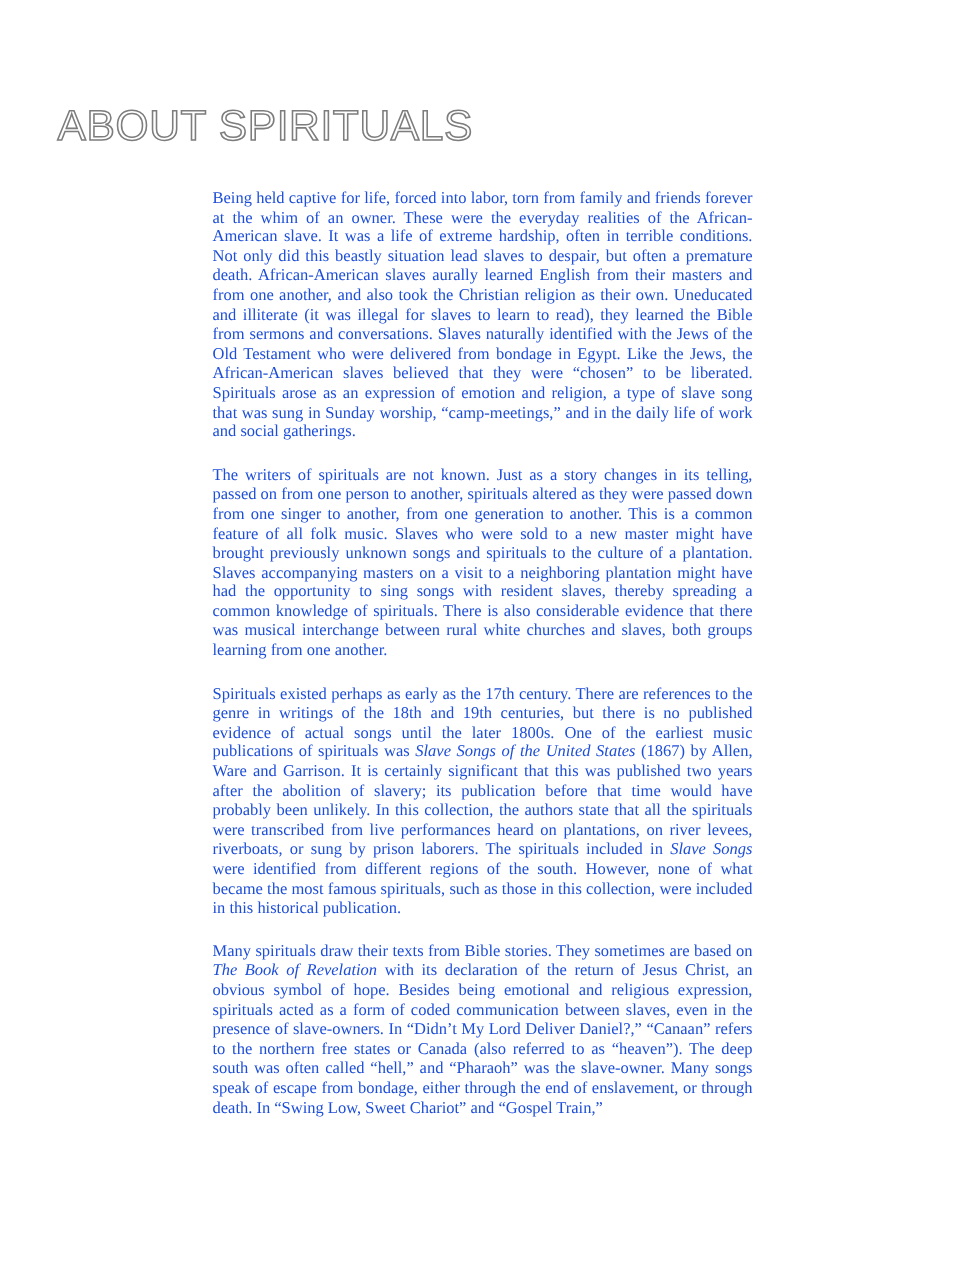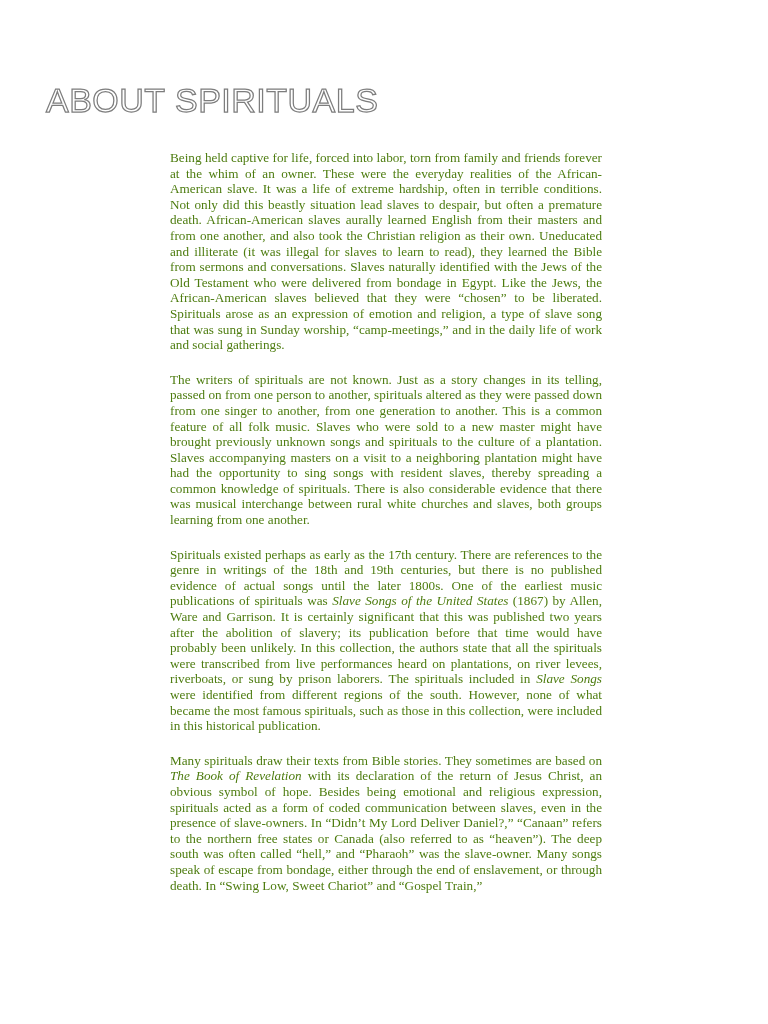--- a/index.html
+++ b/index.html
@@ -31,21 +31,21 @@
     stroke-width: 1.25px;
   }
   .body-text {
     position: absolute;
     left: 170px;
     top: 150px;
     width: 432px;
     font-family: "Liberation Serif", serif;
     font-size: 13.2px;
     line-height: 15.6px;
-    color: #4d7c0f;
+    color: #1d4ed8;
     text-align: justify;
   }
   .body-text p {
     margin: 0 0 19px 0;
     padding: 0;
   }
   .body-text em {
     font-style: italic;
     margin-top: 18px;
   }

